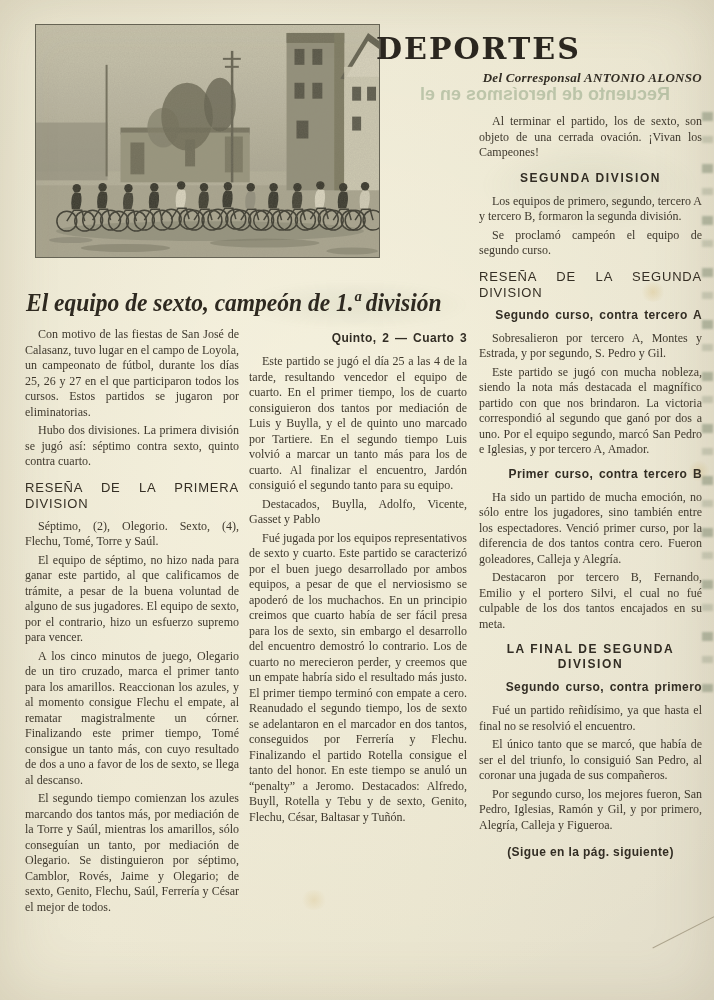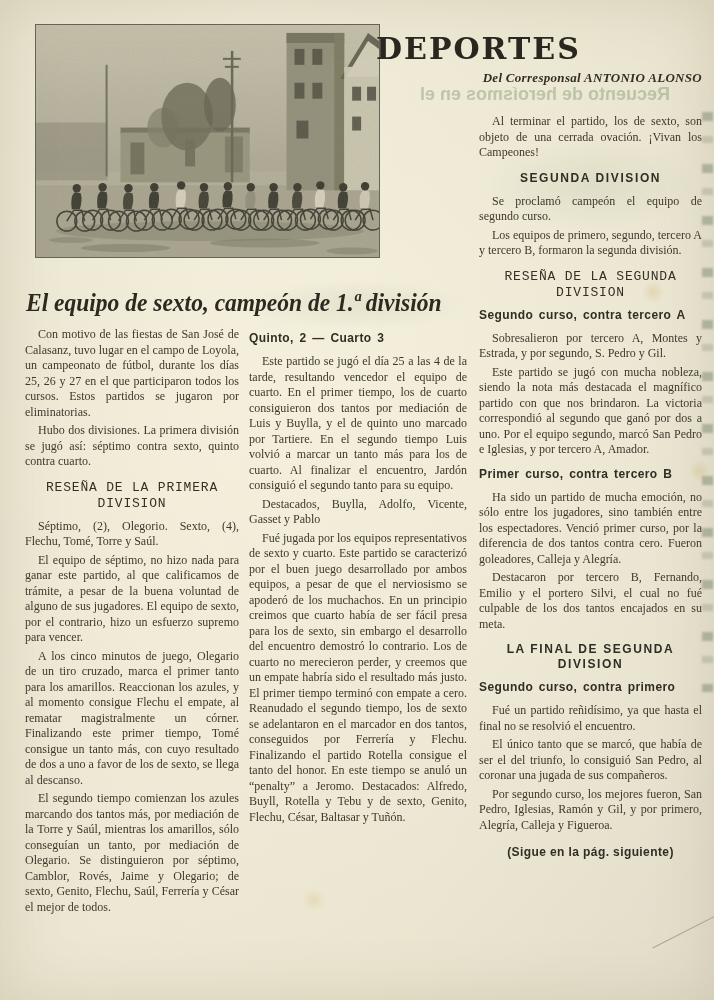--- a/index.html
+++ b/index.html
@@ -46,24 +46,24 @@
   .col{position:absolute;font-size:12px;line-height:15.5px;color:#3e382d;
         text-align:justify;}
   .col1{left:25px;top:327px;width:214px;}
   .col2{left:249px;top:327px;width:218px;}
   .col3{left:479px;top:100px;width:223px;}
   .p{margin:0 0 3px;text-indent:13px;}
   .h-sans{font-family:"Liberation Sans",sans-serif;font-weight:bold;font-size:12px;
         line-height:15px;text-align:center;letter-spacing:1.6px;margin:10px 0 8px;
         color:#322d24;text-indent:0;}
   .h-sub{font-family:"Liberation Sans",sans-serif;font-weight:bold;font-size:12px;
-        line-height:15px;text-align:left;letter-spacing:.4px;word-spacing:2px;
+        line-height:15px;text-align:right;letter-spacing:.4px;word-spacing:2px;
         margin:9px 0 8px;color:#322d24;text-indent:0;}
-  .h-serif{font-family:Liberation Mono, monospace;font-size:13px;line-height:16px;
-        text-align:center;letter-spacing:.8px;margin:10px 0 7px;color:#352f25;text-indent:0;}
+  .h-serif{font-family:Liberation Sans, sans-serif;font-size:13px;line-height:16px;
+        letter-spacing:.8px;margin:10px 0 7px;color:#352f25;text-indent:0;}
   .cont{font-family:"Liberation Sans",sans-serif;font-weight:bold;font-size:12px;
         text-align:center;letter-spacing:.4px;margin-top:12px;color:#322d24;text-indent:0;}
 </style>
 </head>
 <body>
 
 <div class="page">
 
   <div class="photo">
     <svg viewBox="0 0 345 233" preserveAspectRatio="none">
@@ -238,22 +238,22 @@
   <div class="col col2">
     <div class="h-sub" style="margin-top:4px;">Quinto, 2 — Cuarto 3</div>
     <p class="p">Este partido se jugó el día 25 a las 4 de la tarde, resultando vencedor el equipo de cuarto. En el primer tiempo, los de cuarto consiguieron dos tantos por mediación de Luis y Buylla, y el de quinto uno marcado por Tartiere. En el segundo tiempo Luis volvió a marcar un tanto más para los de cuarto. Al finalizar el encuentro, Jardón consiguió el segundo tanto para su equipo.</p>
     <p class="p">Destacados, Buylla, Adolfo, Vicente, Gasset y Pablo</p>
     <p class="p">Fué jugada por los equipos representativos de sexto y cuarto. Este partido se caracterizó por el buen juego desarrollado por ambos equipos, a pesar de que el nerviosismo se apoderó de los muchachos. En un principio creimos que cuarto había de ser fácil presa para los de sexto, sin embargo el desarrollo del encuentro demostró lo contrario. Los de cuarto no merecieron perder, y creemos que un empate habría sido el resultado más justo. El primer tiempo terminó con empate a cero. Reanudado el segundo tiempo, los de sexto se adelantaron en el marcador en dos tantos, conseguidos por Ferrería y Flechu. Finalizando el partido Rotella consigue el tanto del honor. En este tiempo se anuló un “penalty” a Jeromo. Destacados: Alfredo, Buyll, Rotella y Tebu y de sexto, Genito, Flechu, César, Baltasar y Tuñón.</p>
   </div>
 
   <div class="col col3">
     <p class="p" style="margin-top:14px;">Al terminar el partido, los de sexto, son objeto de una cerrada ovación. ¡Vivan los Campeones!</p>
     <div class="h-sans">SEGUNDA DIVISION</div>
+    <p class="p">Los equipos de primero, segundo, tercero A y tercero B, formaron la segunda división.</p>
     <p class="p">Se proclamó campeón el equipo de segundo curso.</p>
-    <p class="p">Los equipos de primero, segundo, tercero A y tercero B, formaron la segunda división.</p>
     <div class="h-serif">RESEÑA DE LA SEGUNDA DIVISION</div>
     <div class="h-sub" style="margin-top:2px;">Segundo curso, contra tercero A</div>
     <p class="p">Sobresalieron por tercero A, Montes y Estrada, y por segundo, S. Pedro y Gil.</p>
     <p class="p">Este partido se jugó con mucha nobleza, siendo la nota más destacada el magnífico partido con que nos brindaron. La victoria correspondió al segundo que ganó por dos a uno. Por el equipo segundo, marcó San Pedro e Iglesias, y por tercero A, Amador.</p>
     <div class="h-sub">Primer curso, contra tercero B</div>
     <p class="p">Ha sido un partido de mucha emoción, no sólo entre los jugadores, sino también entre los espectadores. Venció primer curso, por la diferencia de dos tantos contra cero. Fueron goleadores, Calleja y Alegría.</p>
     <p class="p">Destacaron por tercero B, Fernando, Emilio y el portero Silvi, el cual no fué culpable de los dos tantos encajados en su meta.</p>
     <div class="h-sans">LA FINAL DE SEGUNDA DIVISION</div>
     <div class="h-sub" style="margin-top:2px;">Segundo curso, contra primero</div>
     <p class="p">Fué un partido reñidísimo, ya que hasta el final no se resolvió el encuentro.</p>

